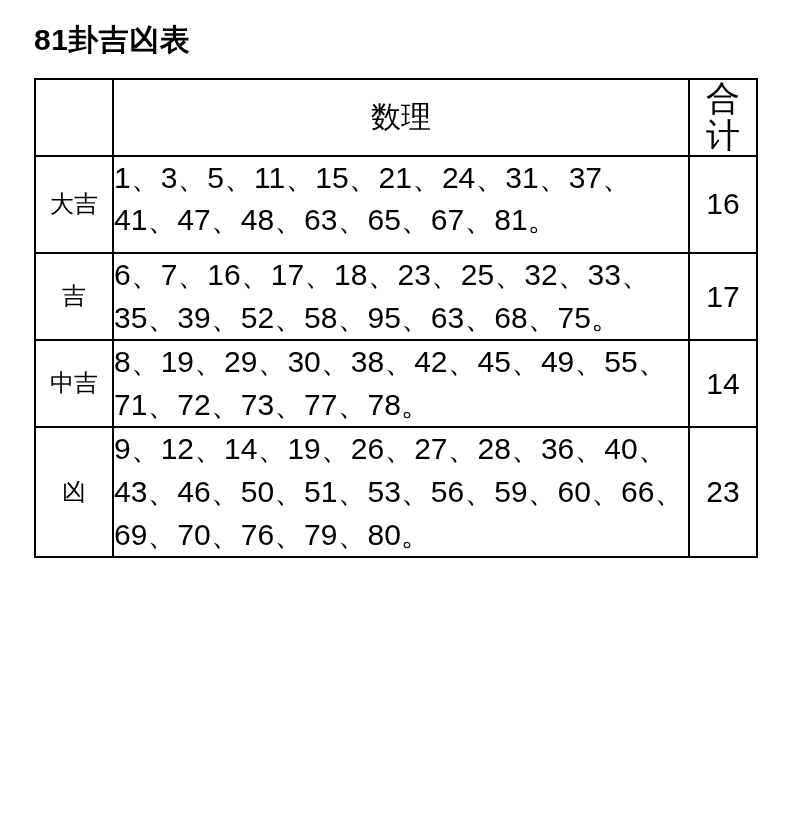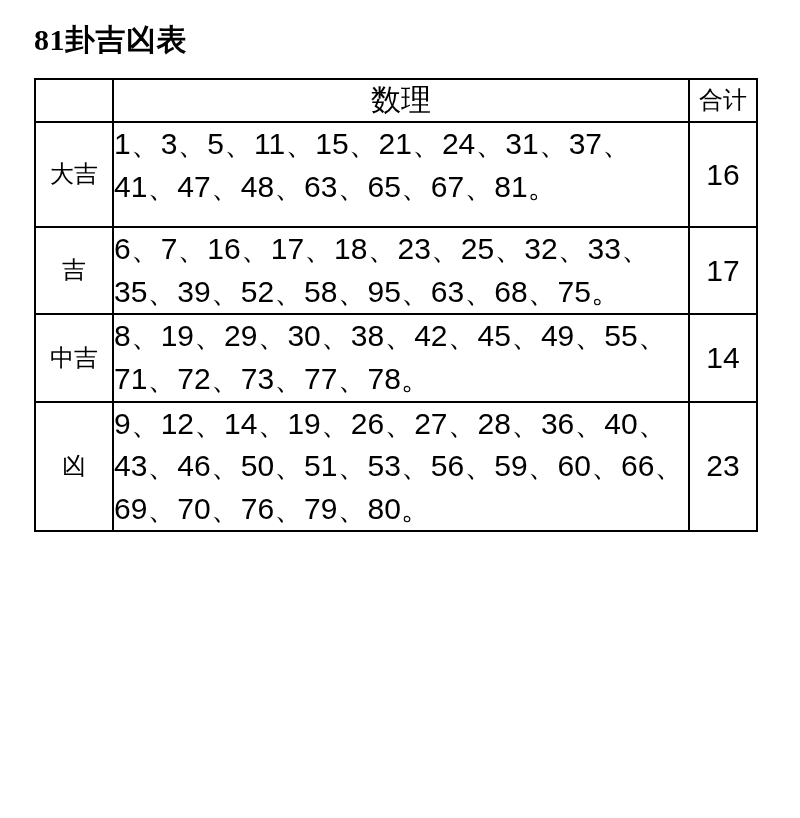--- a/index.html
+++ b/index.html
@@ -21,21 +21,20 @@
     box-sizing: border-box;
     padding: 22px 0 0 0;
   }
   .doc-title {
     font-size: 30px;
     font-weight: bold;
     line-height: 1.2;
     padding: 0 0 0 34px;
     margin: 0 0 20px 0;
     letter-spacing: 0.5px;
-    font-family: Liberation Serif, serif;
   }
   table.fortune {
     border-collapse: collapse;
     table-layout: fixed;
     margin-left: 34px;
     width: 724px;
   }
   table.fortune td, table.fortune th {
     border: 2px solid #000000;
     padding: 0;
@@ -53,39 +52,39 @@
     padding: 4px 2px;
     word-break: break-all;
   }
   .head-body {
     text-align: center;
     font-size: 30px;
     padding: 22px 0 24px 0;
   }
   .head-total {
     text-align: center;
-    font-size: 24px;
+    font-size: 34px;
     line-height: 1.1;
     padding: 10px 2px;
     word-break: break-all;
   }
   .body-cell {
     font-size: 30px;
     line-height: 1.42;
     padding: 6px 10px 8px 8px;
     text-align: left;
     letter-spacing: 0px;
   }
   .total-cell {
     text-align: center;
     font-size: 30px;
     padding: 4px 2px;
     border-radius: 18px;
   }
-  .row-dakichi .body-cell { padding-bottom: 18px; }
+  .row-dakichi .body-cell { padding-bottom: 10px; }
 </style>
 </head>
 <body>
 
 <div class="page">
 
   <h1 class="doc-title">81卦吉凶表</h1>
 
   <table class="fortune">
     <colgroup>

